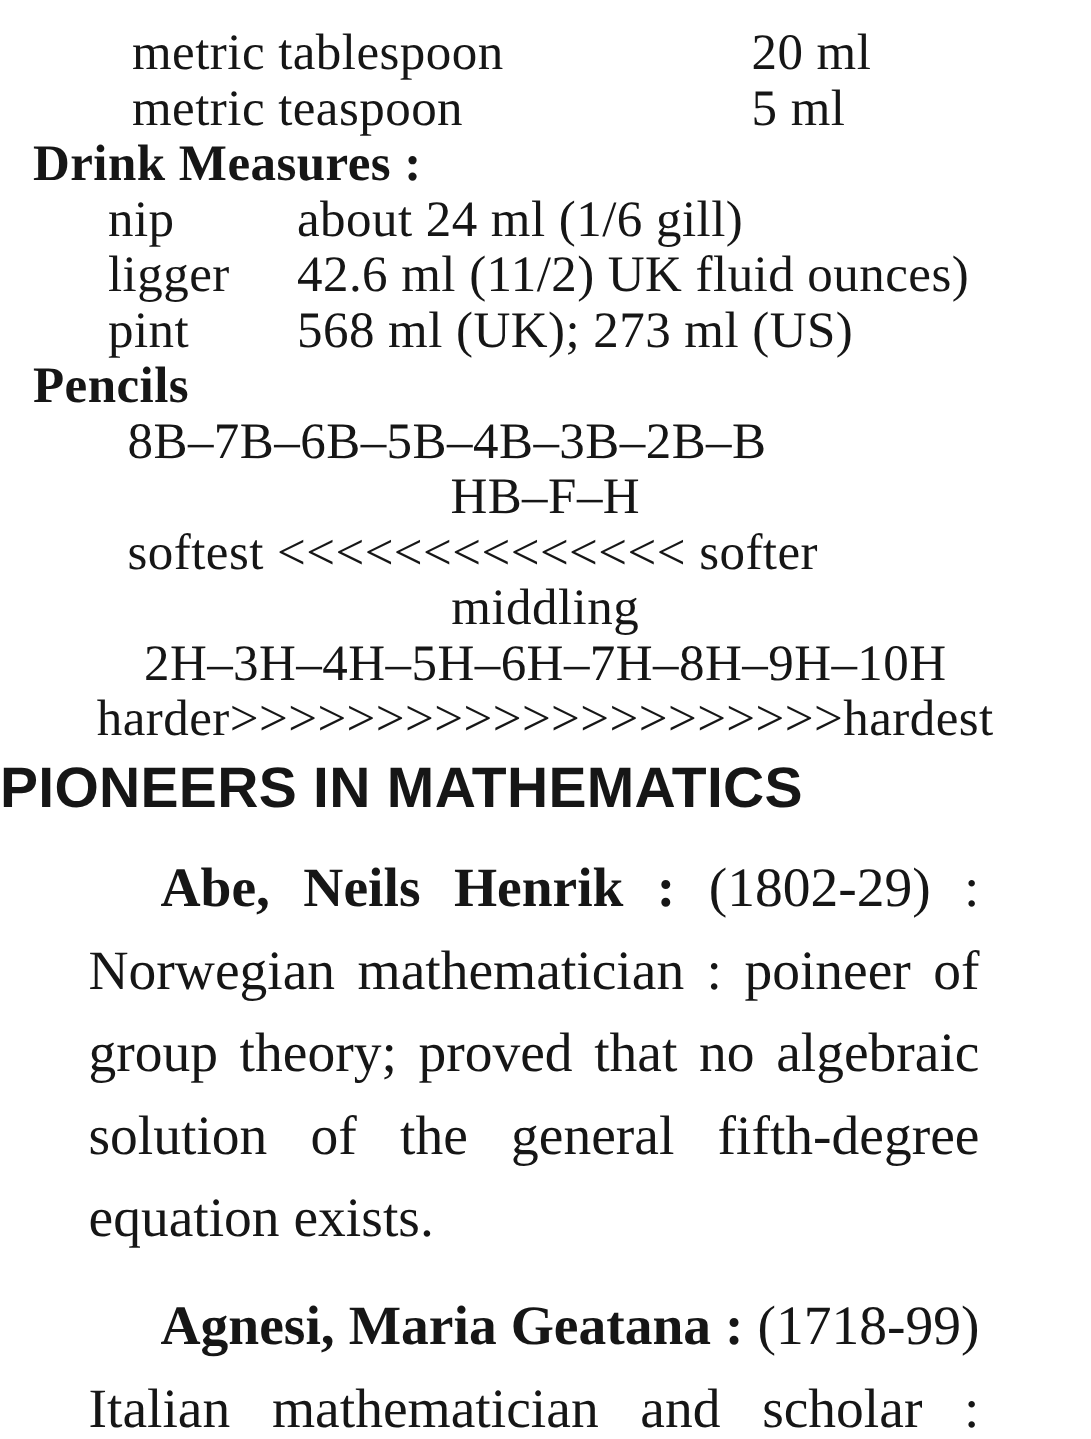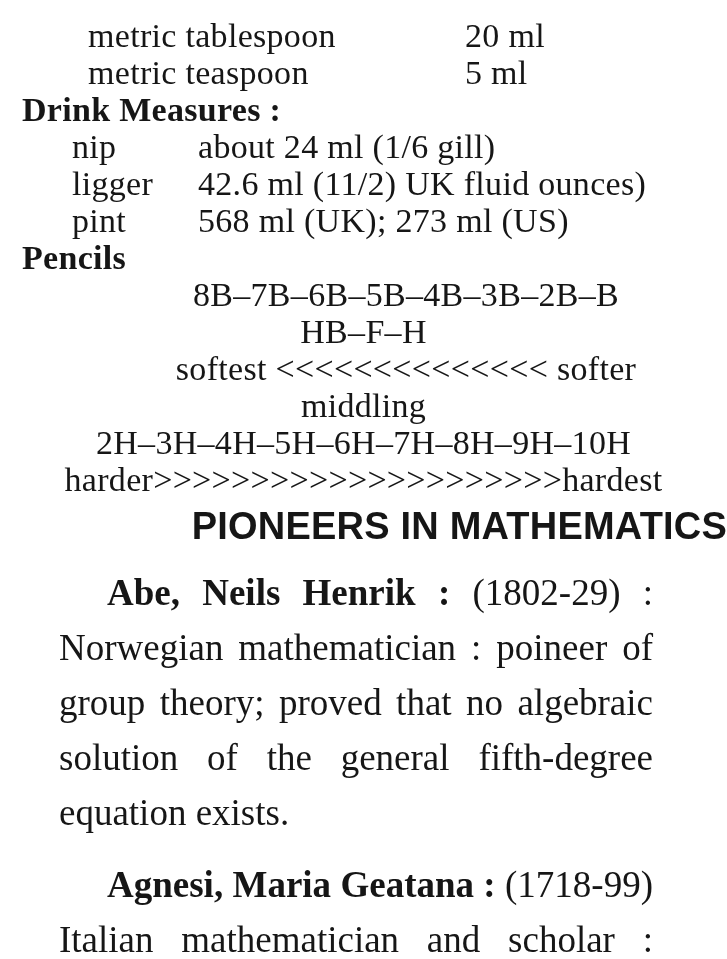--- a/index.html
+++ b/index.html
@@ -15,38 +15,38 @@
   }
   
   .top-section {
     padding-top: 17px;
     font-size: 34px;
     line-height: 37px;
     letter-spacing: 0.3px;
     white-space: nowrap;
   }
   .row { display: flex; }
-  .row.metric { padding-left: 88px; }
+  .row.metric { padding-left: 88px; gap: 36px; }
   .row.metric .label { width: 377px; flex: 0 0 auto; }
   .row.drink { padding-left: 72px; }
   .row.drink .label { width: 126px; flex: 0 0 auto; }
   .bold-head {
     font-weight: bold;
     padding-left: 22px;
   }
-  .pencil-line.indent { padding-left: 85px; text-align: center; }
+  .pencil-line.indent { padding-left: 85px; }
   .pencil-line.center { text-align: center; }
   
   .pioneers-heading {
     margin: 6px 0 0 0;
     font-family: "Liberation Sans", "DejaVu Sans", sans-serif;
     font-weight: bold;
     font-size: 38px;
     line-height: 44px;
-    text-align: right;
+    text-align: left;
     letter-spacing: 0.2px;
   }
   .entries {
     margin-top: 4px;
     padding: 0 57px 0 42px;
   }
   .entry {
     margin: 17px;
     font-size: 37px;
     line-height: 55px;

